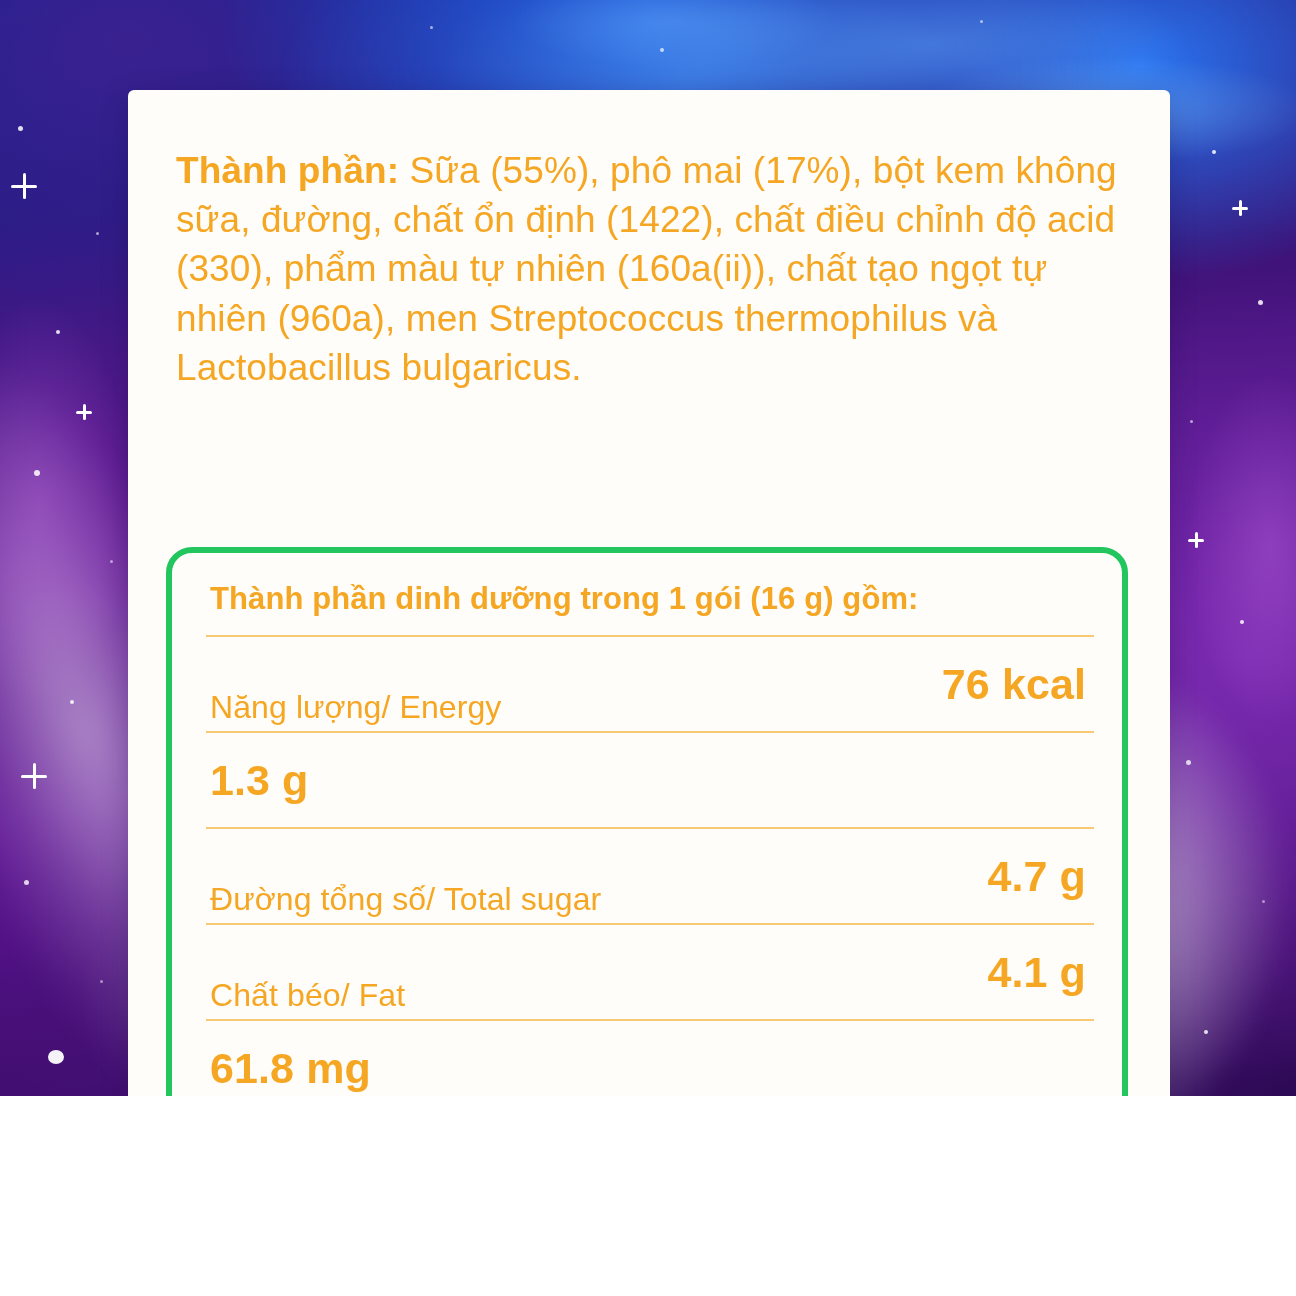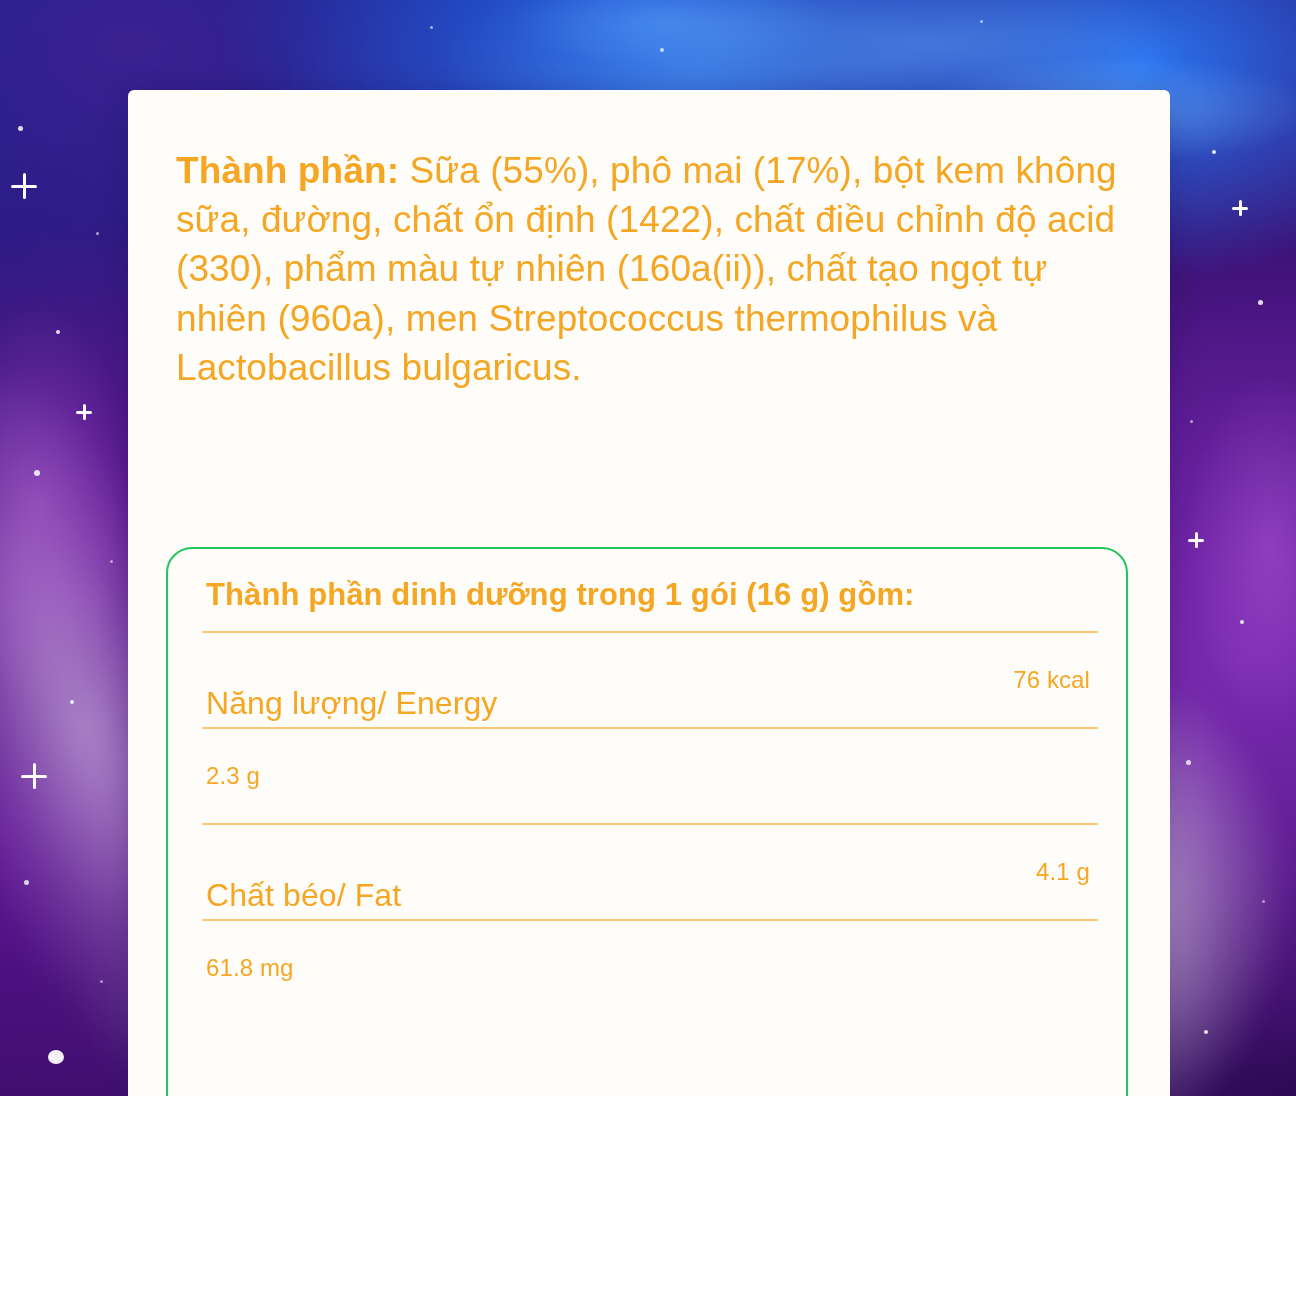--- a/index.html
+++ b/index.html
@@ -113,21 +113,21 @@
     letter-spacing: .1px;
     padding: 0 4px;
   }
   .ingredients b { font-weight: bold; }
 
   
   .nutrition {
     position: absolute;
     left: 166px; top: 547px;
     width: 962px; height: 665px;
-    border: 2px solid #22c55e;
+    border: 6px solid #22c55e;
     border-radius: 26px;
     background: transparent;
     padding: 22px 28px 4px 34px;
   }
   .nutri-title {
     color: #f5a623;
     font-size: 31px;
     font-weight: bold;
     padding: 6px 0 18px 4px;
     letter-spacing: .1px;
@@ -142,22 +142,22 @@
     padding: 0 8px 0 4px;
   }
   .nutri-row .label {
     color: #f5a623;
     font-size: 32px;
     letter-spacing: .1px;
     margin-top: 46px;
   }
   .nutri-row .value {
     color: #f5a623;
-    font-size: 24px;
-    font-weight: normal;
+    font-size: 43px;
+    font-weight: bold;
     letter-spacing: .1px;
   }
 </style>
 </head>
 <body>
 
 <div class="stage">
 
   <div class="bg-base"></div>
   <div class="bg-swirl"></div>
@@ -205,21 +205,25 @@
 
   <div class="nutrition">
     <div class="nutri-title">Thành phần dinh dưỡng trong 1 gói (16 g) gồm:</div>
 
     <div class="nutri-rows">
       <div class="nutri-row">
         <span class="label">Năng lượng/ Energy</span>
         <span class="value">76 kcal</span>
       </div>
       <div class="nutri-row">
-        <span class="value">2.3 g</span>
+        <span class="value">1.3 g</span>
+      </div>
+      <div class="nutri-row">
+        <span class="label">Đường tổng số/ Total sugar</span>
+        <span class="value">4.7 g</span>
       </div>
       <div class="nutri-row">
         <span class="label">Chất béo/ Fat</span>
         <span class="value">4.1 g</span>
       </div>
       <div class="nutri-row">
         <span class="value">61.8 mg</span>
       </div>
     </div>
   </div>

